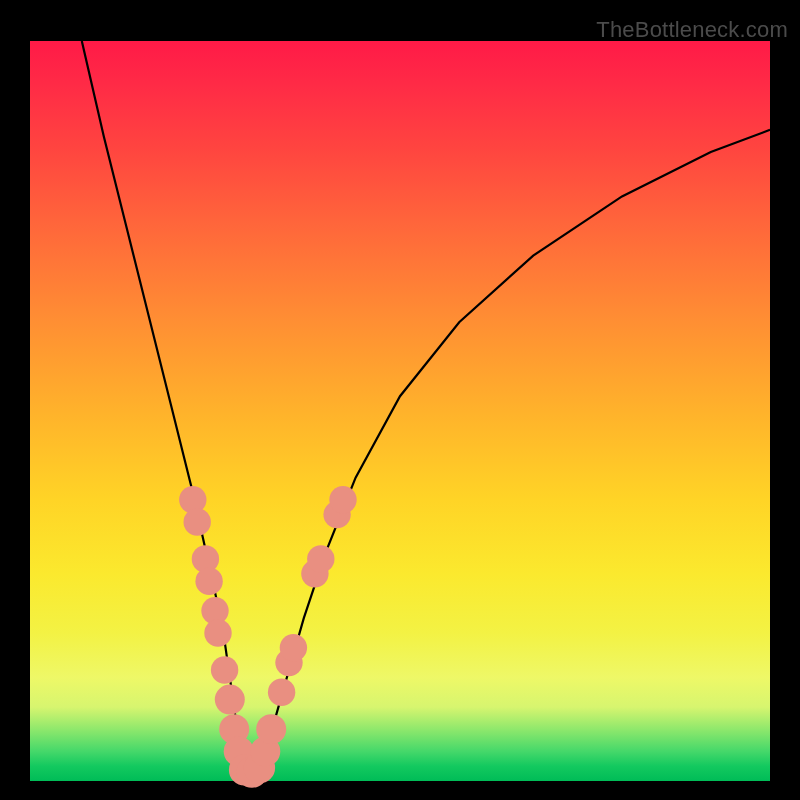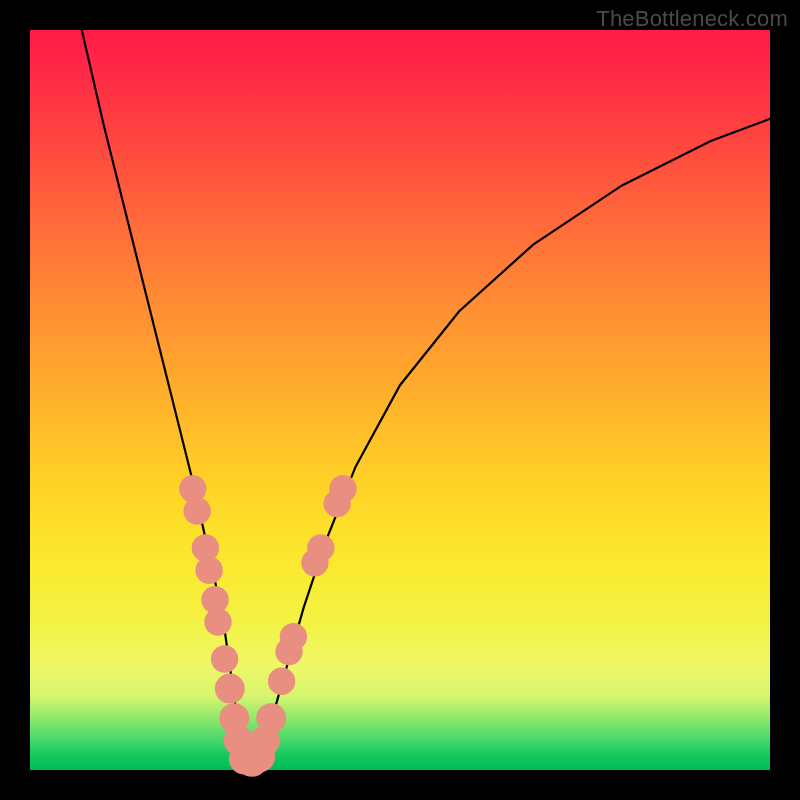--- a/index.html
+++ b/index.html
@@ -7,21 +7,21 @@
     padding: 0;
     width: 800px;
     height: 800px;
     background: #000;
     overflow: hidden;
     font-family: Arial, Helvetica, sans-serif;
   }
   .frame {
     position: absolute;
     left: 0;
-    top: 0;
+    top: 11px;
     width: 800px;
     height: 660px;
     background: #000;
     text-align: right;
   }
   .plot {
     position: absolute;
     left: 30px;
     top: 30px;
     width: 740px;

